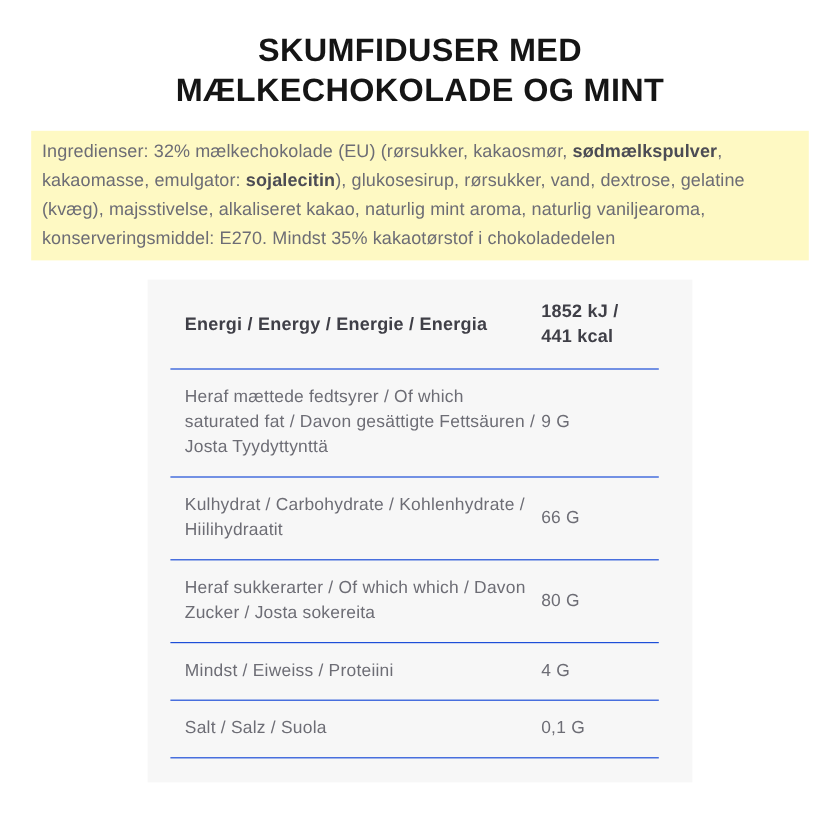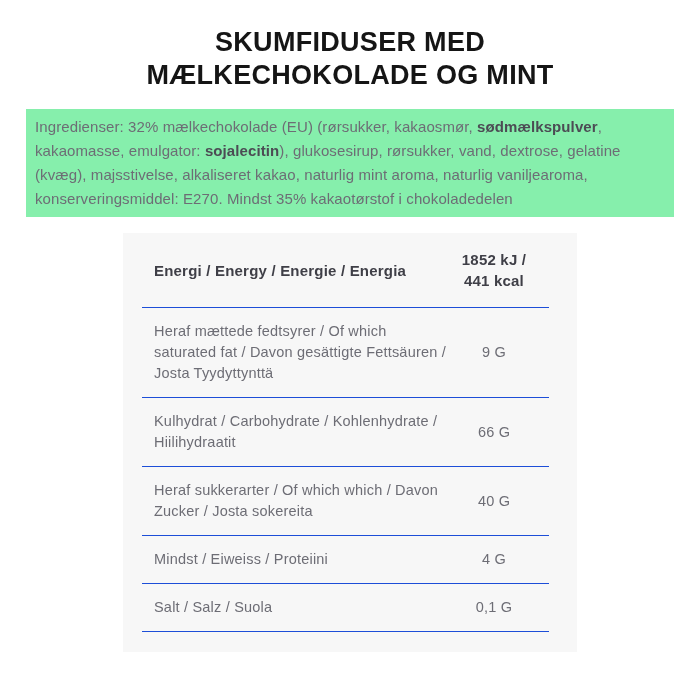--- a/index.html
+++ b/index.html
@@ -14,21 +14,21 @@
     text-align: center;
     font-size: 27px;
     line-height: 33px;
     font-weight: 700;
     color: #151515;
     letter-spacing: 0.3px;
   }
   .ingredients {
     width: 648px;
     margin: 17px auto 0;
-    background: #86efac;
+    background: #fef9c3;
     padding: 6px 9px;
     font-size: 15px;
     line-height: 24px;
     letter-spacing: 0.1px;
     color: #6d6d75;
   }
   .ingredients .bold-seg {
     font-weight: 700;
     color: #4c4c54;
   }
@@ -50,21 +50,21 @@
     font-size: 14.5px;
     line-height: 21px;
     letter-spacing: 0.2px;
     max-width: 300px;
   }
   .nrow .row-value {
     color: #6d6d75;
     font-size: 14.5px;
     line-height: 21px;
     letter-spacing: 0.2px;
-    text-align: center;
+    text-align: left;
     width: 86px;
     flex-shrink: 0;
   }
   .nrow.header-row {
     padding: 16px 12px;
   }
   .nrow.header-row .row-label,
   .nrow.header-row .row-value {
     color: #3f3f47;
     font-weight: 700;
@@ -94,21 +94,21 @@
     <div class="row-value">9 G</div>
   </div>
 
   <div class="nrow">
     <div class="row-label">Kulhydrat / Carbohydrate / Kohlenhydrate / Hiilihydraatit</div>
     <div class="row-value">66 G</div>
   </div>
 
   <div class="nrow">
     <div class="row-label">Heraf sukkerarter / Of which which / Davon Zucker / Josta sokereita</div>
-    <div class="row-value">40 G</div>
+    <div class="row-value">80 G</div>
   </div>
 
   <div class="nrow">
     <div class="row-label">Mindst / Eiweiss / Proteiini</div>
     <div class="row-value">4 G</div>
   </div>
 
   <div class="nrow">
     <div class="row-label">Salt / Salz / Suola</div>
     <div class="row-value">0,1 G</div>

